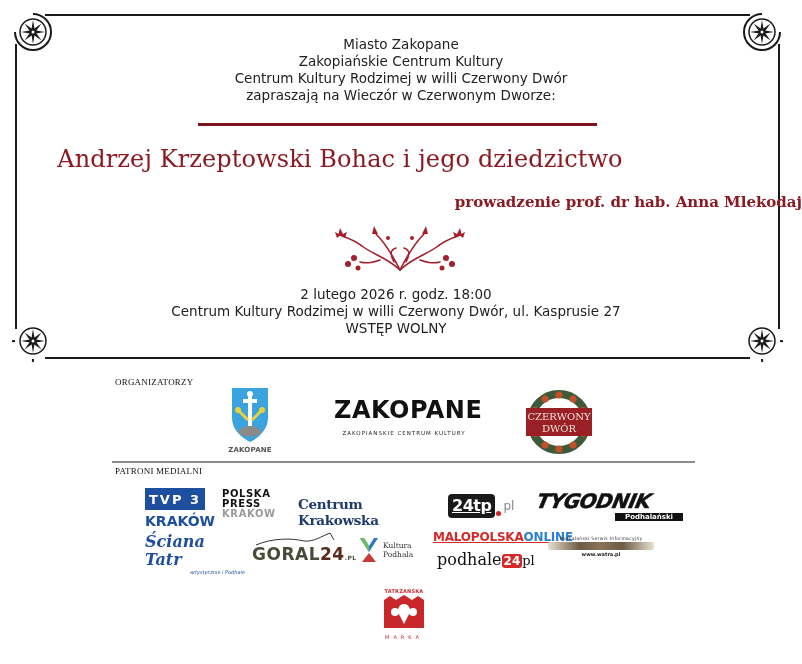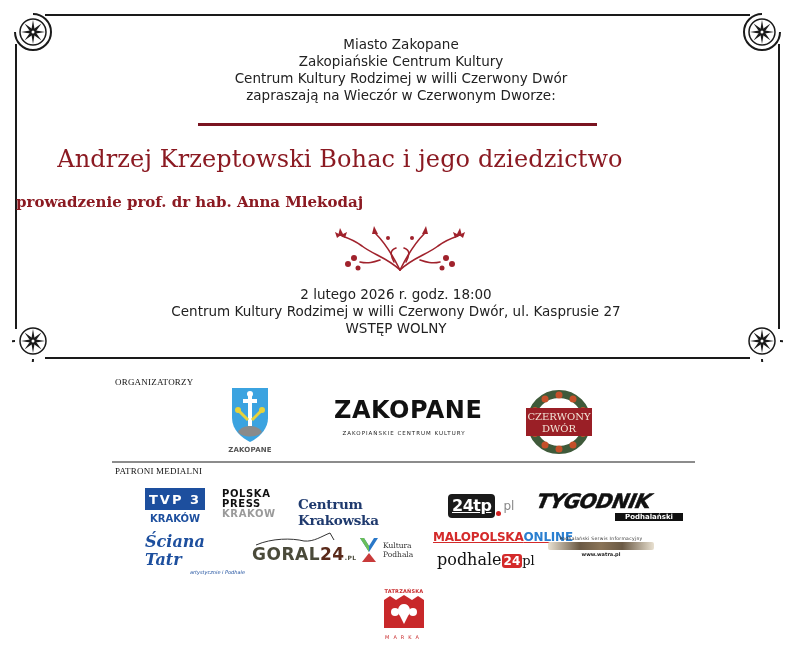--- a/index.html
+++ b/index.html
@@ -22,21 +22,21 @@
   .corner.bl { left: -3px; bottom: -3px; }
   .corner.br { right: -3px; bottom: -3px; }
   .org-lines { position: absolute; top: 36px; left: 0; width: 802px; text-align: center;
     font-size: 13.5px; line-height: 17px; color: #222; }
   .org-lines div { white-space: nowrap; }
 
   .red-rule { position: absolute; left: 198px; top: 123px; width: 399px; height: 3px; background: #7a1420; }
 
   .title { position: absolute; top: 145px; left: 0; width: 680px; text-align: center;
     font-family: "DejaVu Serif", "Liberation Serif", serif; font-size: 24px; color: #8b1a22; letter-spacing: 0.1px; }
-  .subtitle { position: absolute; top: 193px; left: 0; width: 802px; text-align: left;
+  .subtitle { position: absolute; top: 193px; left: 0; width: 802px; text-align: right;
     font-family: "DejaVu Serif", "Liberation Serif", serif; font-weight: bold; font-size: 15px; color: #8b1a22; padding-left: 16px; }
 
   .ornament { position: absolute; left: 328px; top: 224px; width: 144px; height: 50px; }
 
   .event-info { position: absolute; top: 286px; left: 0; width: 792px; text-align: center;
     font-size: 13.5px; line-height: 17px; color: #222; }
 
   
   .section-label { position: absolute; font-size: 9px; letter-spacing: 0.2px; color: #111; font-family: Liberation Serif, serif; }
   .lbl-org { left: 115px; top: 377px; }
@@ -53,21 +53,21 @@
   .logo-zak { left: 334px; top: 396px; width: 140px; height: 48px; text-align: center; }
   .zak-word { font-family: "DejaVu Sans", sans-serif; font-weight: bold; font-size: 24px; letter-spacing: 0.5px; color: #111; line-height: 28px; }
   .zak-sub { font-size: 5.5px; letter-spacing: 1px; color: #222; margin-top: 6px; }
 
   
   .logo-cd { left: 520px; top: 388px; width: 78px; height: 68px; }
 
   
   .logo-tvp { left: 145px; top: 488px; width: 60px; height: 40px; }
   .tvp-box { width: 60px; height: 22px; background: #1d4f9e; color: #fff; font-weight: bold; font-size: 13px; display: flex; align-items: center; justify-content: center; letter-spacing: 2px; }
-  .tvp-sub { text-align: center; color: #1d4f9e; font-weight: bold; font-size: 10px; margin-top: 3px; }
+  .tvp-sub { text-align: center; color: #1d4f9e; font-weight: bold; font-size: 14px; margin-top: 3px; }
 
   .logo-pp { left: 222px; top: 489px; width: 60px; height: 36px; font-weight: bold; font-size: 10px; line-height: 10px; letter-spacing: 0.6px; }
   .pp-1 { color: #111; } .pp-2 { color: #9a9a9a; }
 
   .logo-gk { left: 298px; top: 496px; width: 140px; height: 22px; font-family: "DejaVu Serif", serif; font-weight: bold; font-size: 13.5px; color: #1f3a6e; letter-spacing: -0.3px; }
 
   .logo-24tp { left: 448px; top: 493px; width: 74px; height: 26px; display: flex; align-items: center; }
   .tp-box { background: #1a1a1a; color: #fff; font-weight: bold; font-size: 16px; padding: 0 4px; border-radius: 4px; height: 24px; line-height: 24px; letter-spacing: -0.5px; text-decoration: underline; }
   .tp-dot { width: 5px; height: 5px; background: #d32020; border-radius: 50%; margin-left: 1px; margin-top: 14px; }
   .tp-pl { color: #888; font-size: 12px; margin-left: 2px; }

